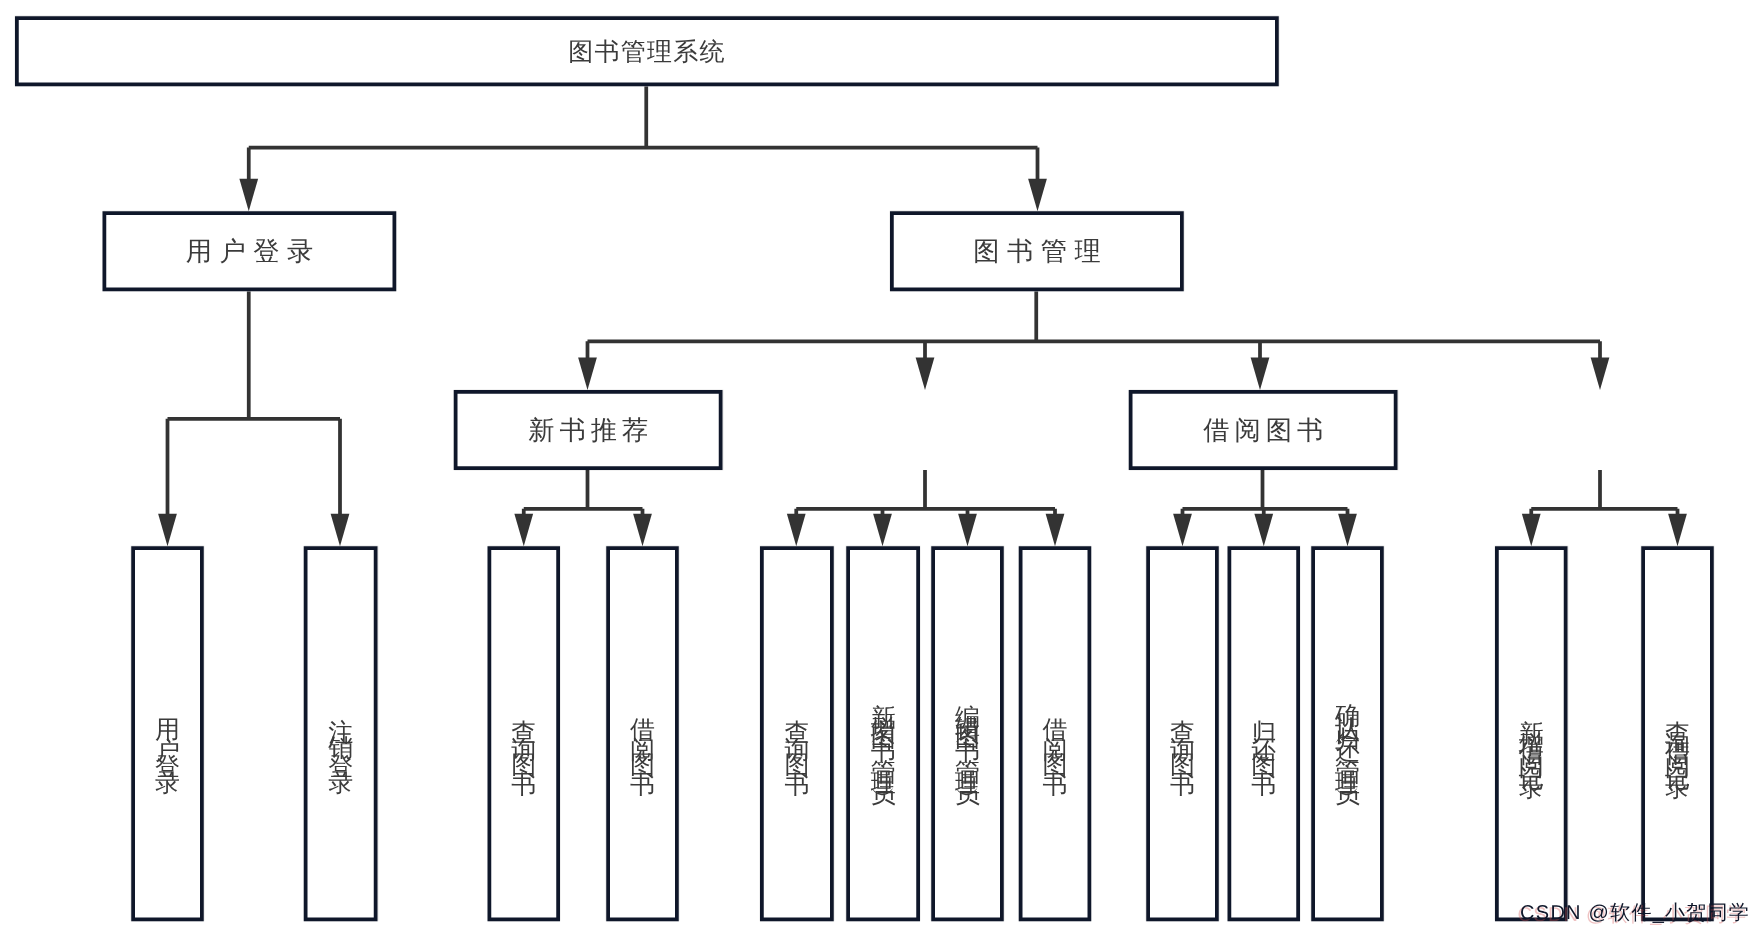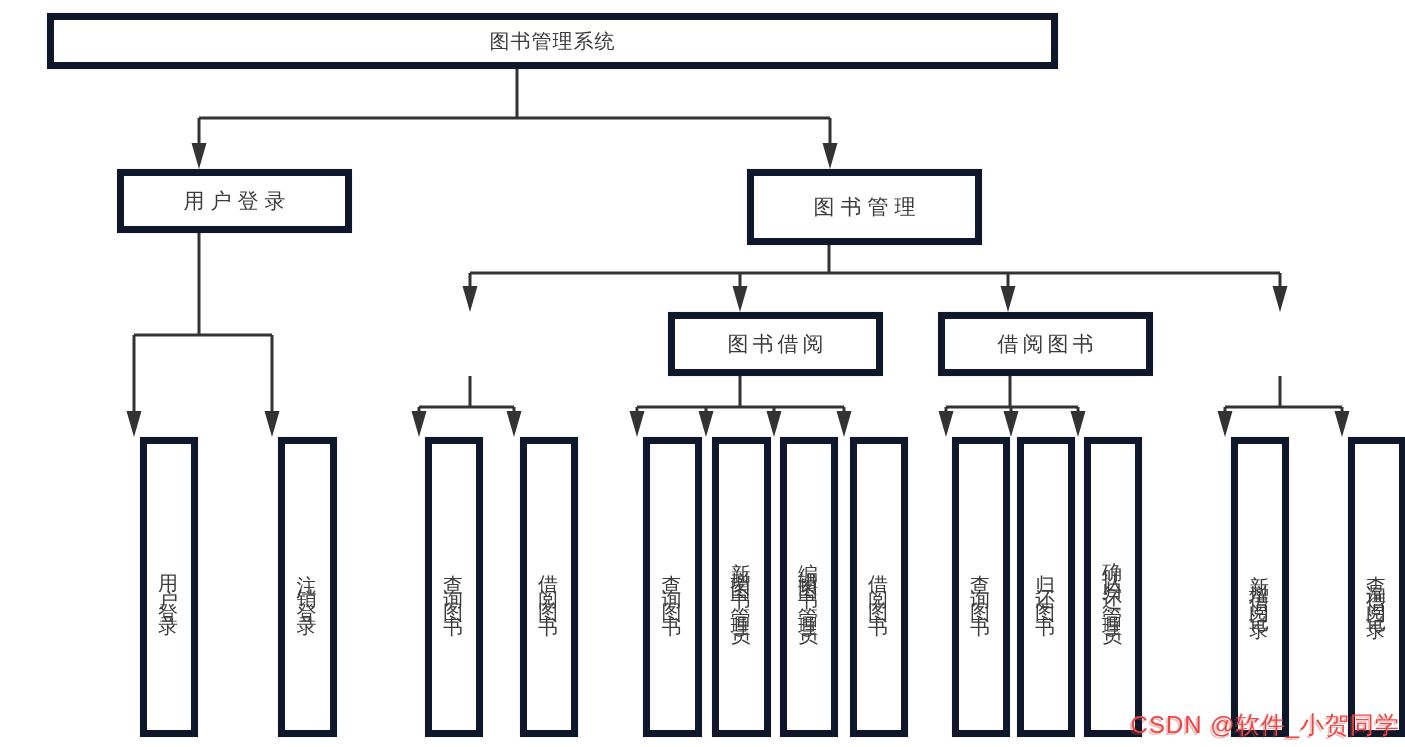--- a/index.html
+++ b/index.html
@@ -7,46 +7,45 @@
     position:relative;
     width:1405px;height:747px;
     background:#ffffff;
     font-family:"Liberation Sans",sans-serif;
     overflow:hidden;
   }
   .connectors{position:absolute;left:0;top:0;}
   .box{
     position:absolute;
     box-sizing:border-box;
-    border:7px solid #0f172a;
+    border:3px solid #0f172a;
     background:#ffffff;
     display:flex;
     align-items:center;
     justify-content:center;
     color:#3b3b3b;
     box-shadow:0 0 1px rgba(0,0,0,0.25);
-    margin-left:35px;
   }
   .h1{font-size:20px;letter-spacing:1px;}
   .h2{font-size:21px;letter-spacing:6px;text-indent:6px;}
   .h3{font-size:21px;letter-spacing:4px;text-indent:4px;}
   .vt{
     writing-mode:vertical-rl;
     text-orientation:mixed;
     font-size:20px;
     white-space:nowrap;
   }
   .ls14{letter-spacing:14px;}
   .ls10{letter-spacing:9px;}
   .watermark{
     position:absolute;
     right:5px;
     bottom:6px;
-    font-size:24px;
-    color:#ef4444;
+    font-size:16px;
+    color:#0f172a;
     letter-spacing:1px;
     text-shadow:-2px 2px 0 rgba(210,80,80,0.35);
     z-index:5;
   }
 </style>
 </head>
 <body>
 
 <div class="stage">
 
@@ -83,26 +82,26 @@
     </g>
   </svg>
 
   <div class="box" style="left:12px;top:13px;width:1011px;height:56px">
     <span class="h1">图书管理系统</span>
   </div>
 
   <div class="box" style="left:82px;top:169px;width:235px;height:64px">
     <span class="h2">用户登录</span>
   </div>
-  <div class="box" style="left:712px;top:169px;width:235px;height:76px">
+  <div class="box" style="left:712px;top:169px;width:235px;height:64px">
     <span class="h2">图书管理</span>
   </div>
 
-  <div class="box" style="left:633px;top:312px;width:215px;height:64px">
-    <span class="h3">图书借阅</span>
+  <div class="box" style="left:363px;top:312px;width:215px;height:64px">
+    <span class="h3">新书推荐</span>
   </div>
   <div class="box" style="left:903px;top:312px;width:215px;height:64px">
     <span class="h3">借阅图书</span>
   </div>
 
   <div class="box" style="left:105px;top:437px;width:58px;height:300px">
     <span class="vt ls14">用户登录</span>
   </div>
   <div class="box" style="left:243px;top:437px;width:59px;height:300px">
     <span class="vt ls14">注销登录</span>

